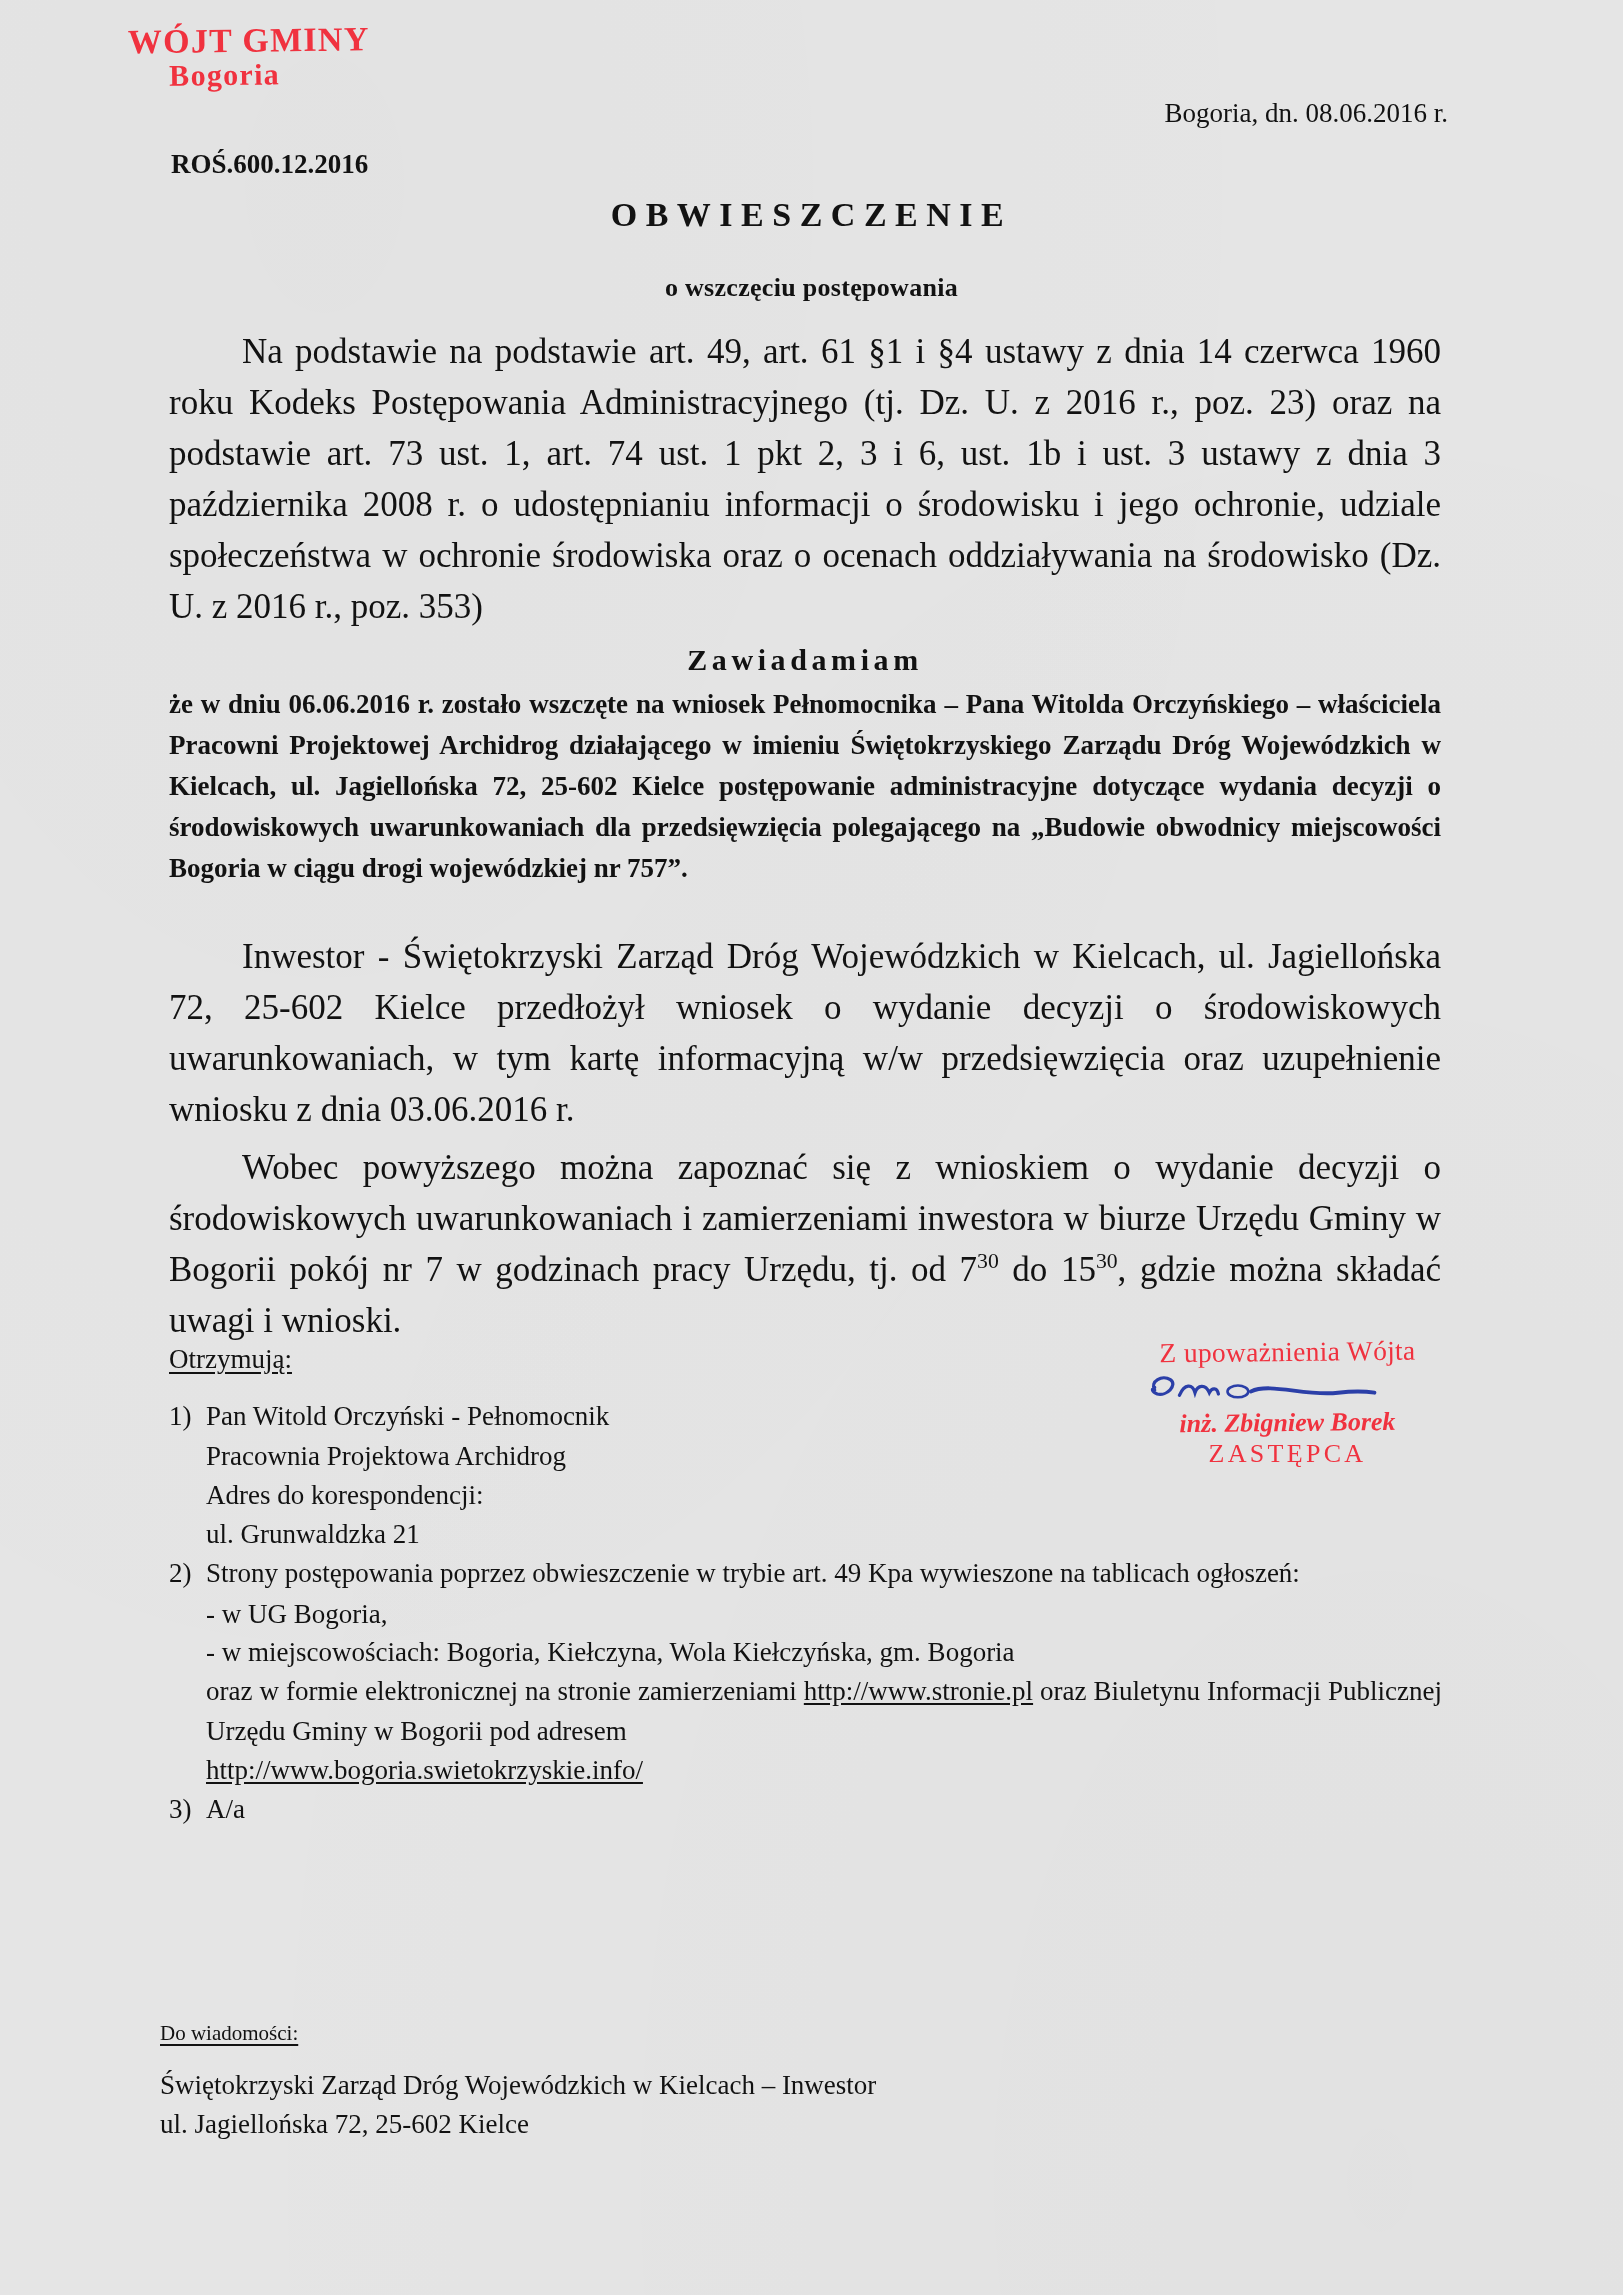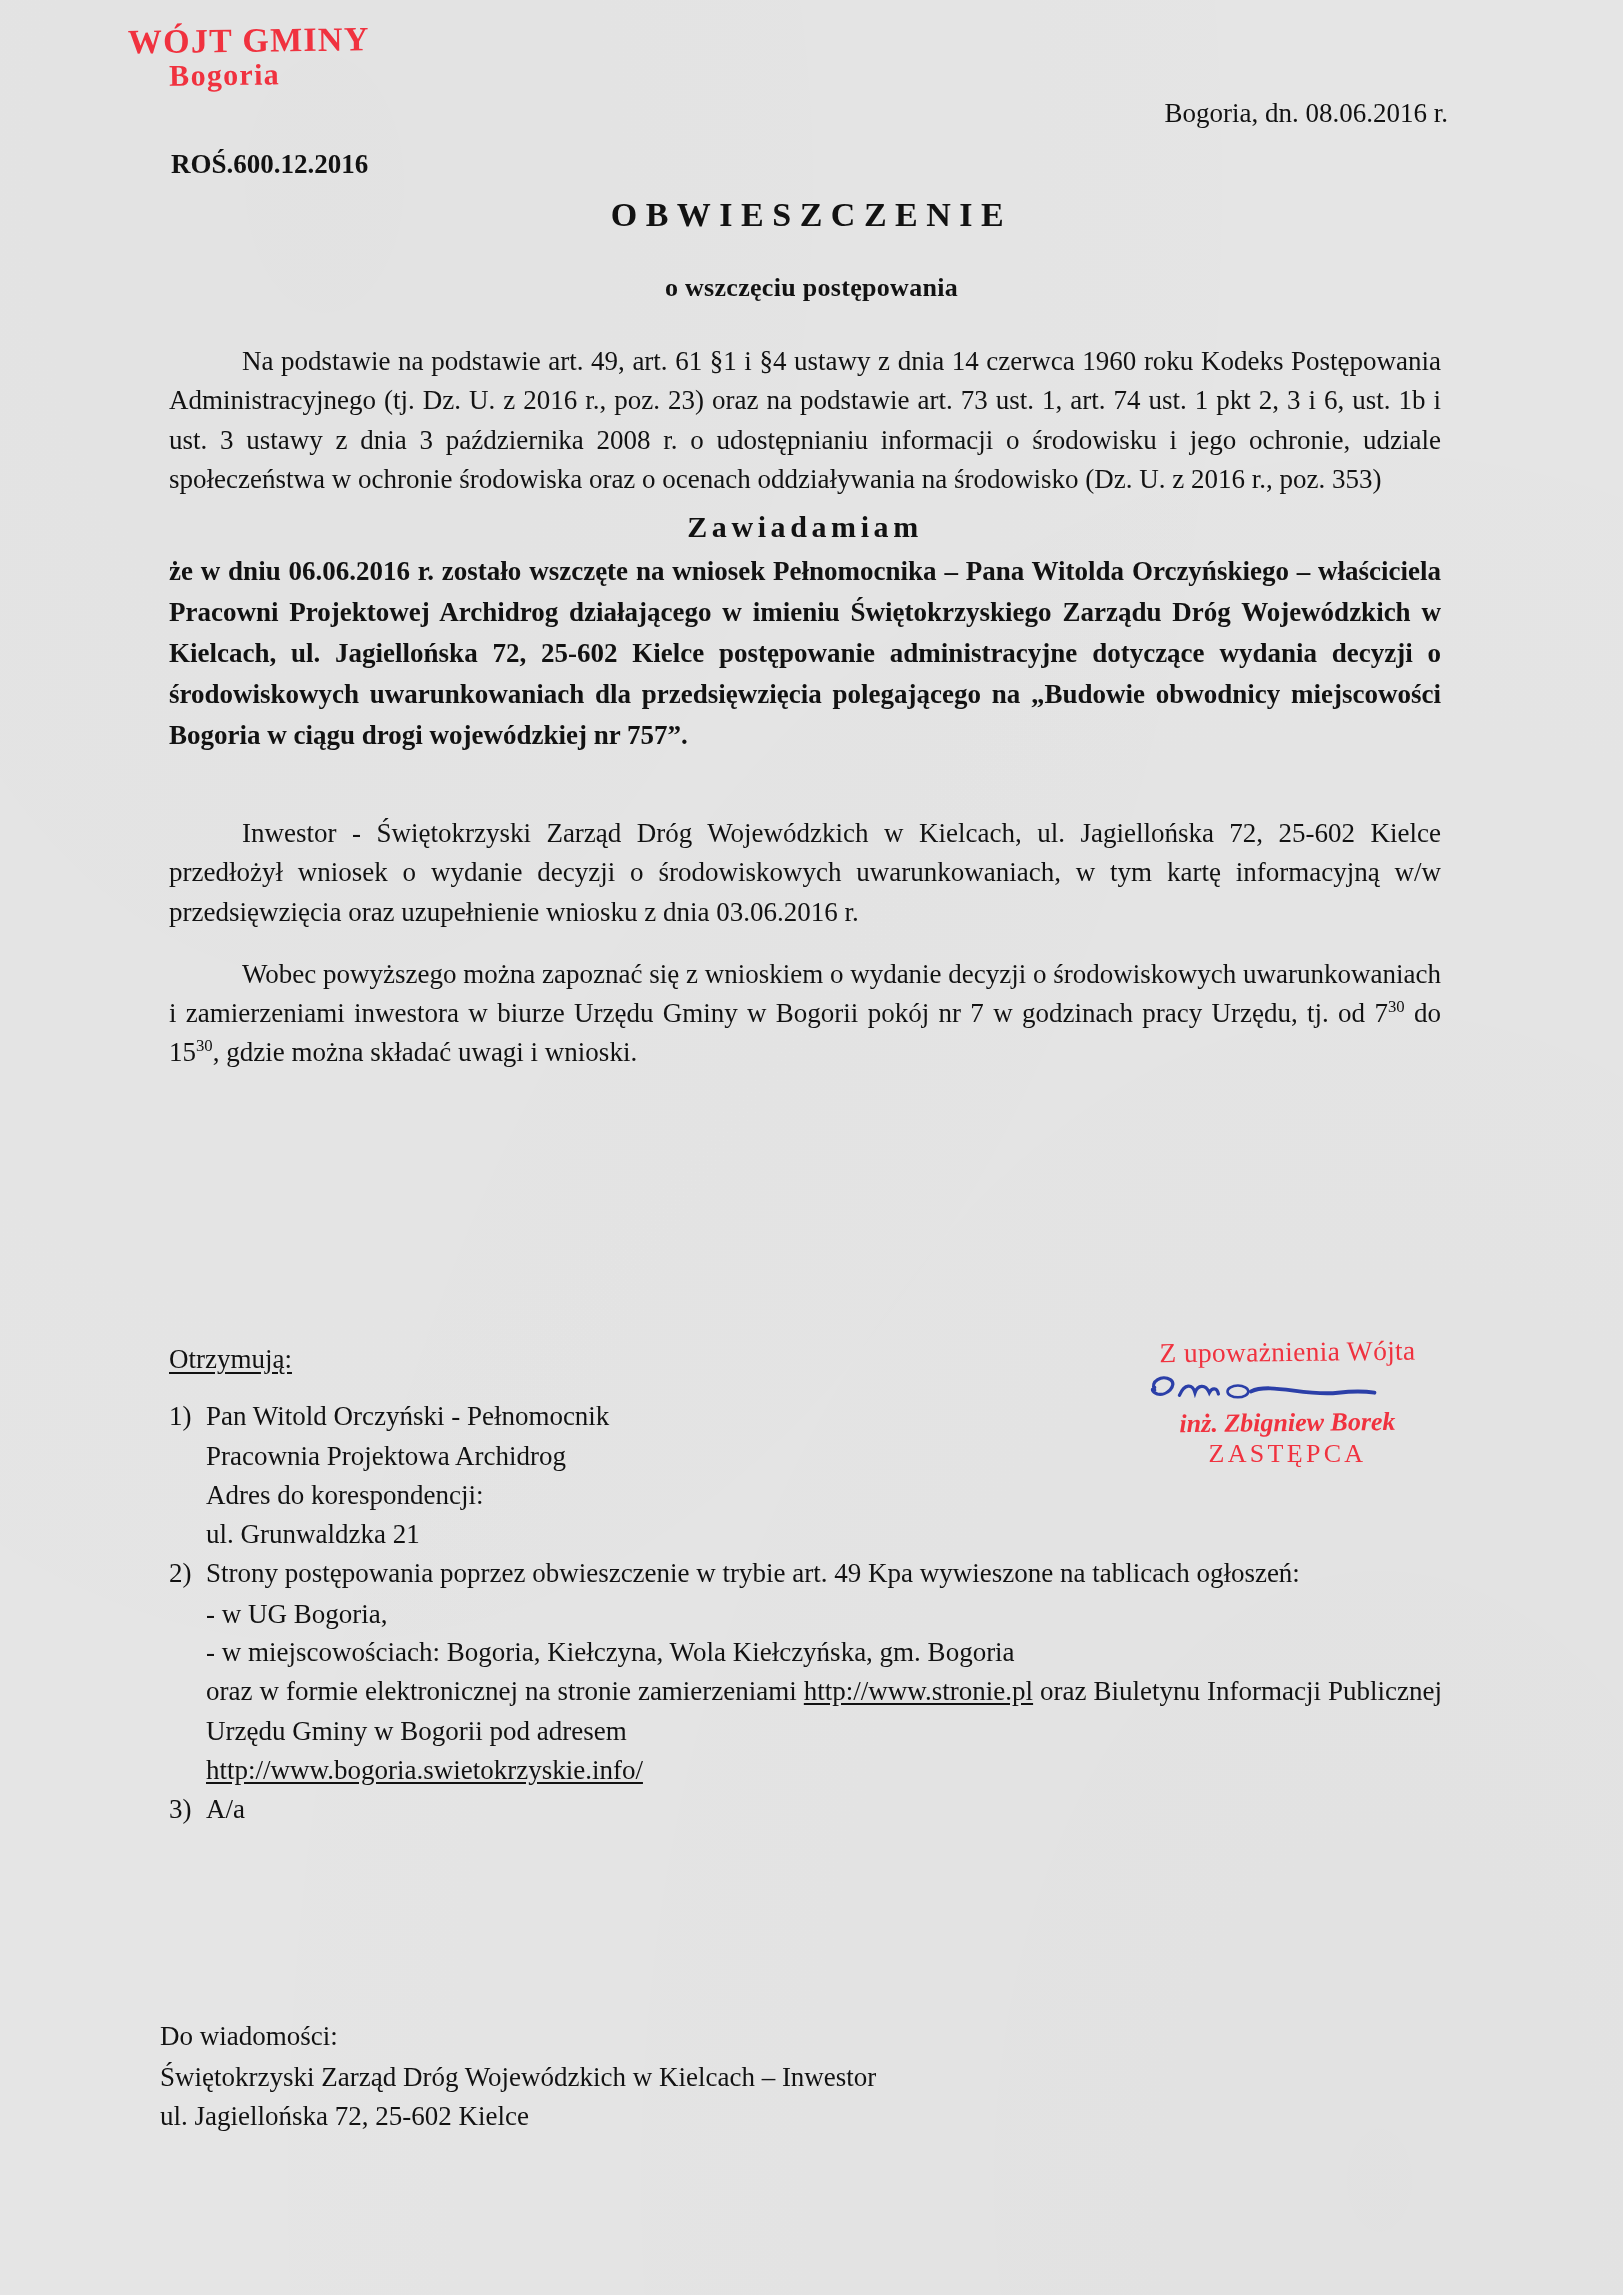--- a/index.html
+++ b/index.html
@@ -106,22 +106,22 @@
   }
 
   
   .body-block {
     position: absolute;
     left: 169px;
     top: 326px;
     width: 1272px;
   }
   p.para {
-    margin: 16px 0 0 0;
-    font-size: 27px;
+    margin: 0 0 0 0;
+    font-size: 35px;
     line-height: 1.46;
     text-align: justify;
     text-justify: inter-word;
   }
   p.para.indent { text-indent: 73px; }
 
   .notify-head {
     text-align: center;
     font-size: 30px;
     font-weight: 700;
@@ -226,24 +226,25 @@
   }
 
   
   .cc-block {
     position: absolute;
     left: 160px;
     top: 2021px;
     width: 981px;
   }
   .cc-head {
-    font-size: 27px;
+    font-size: 21px;
+    text-decoration: underline;
     text-underline-offset: 3.9px;
     display: inline-block;
-    margin-bottom: 6px;
+    margin-bottom: 20px;
   }
   .cc-line {
     font-size: 27px;
     line-height: 1.46;
   }
 </style>
 </head>
 <body>
 
 <div class="page">

